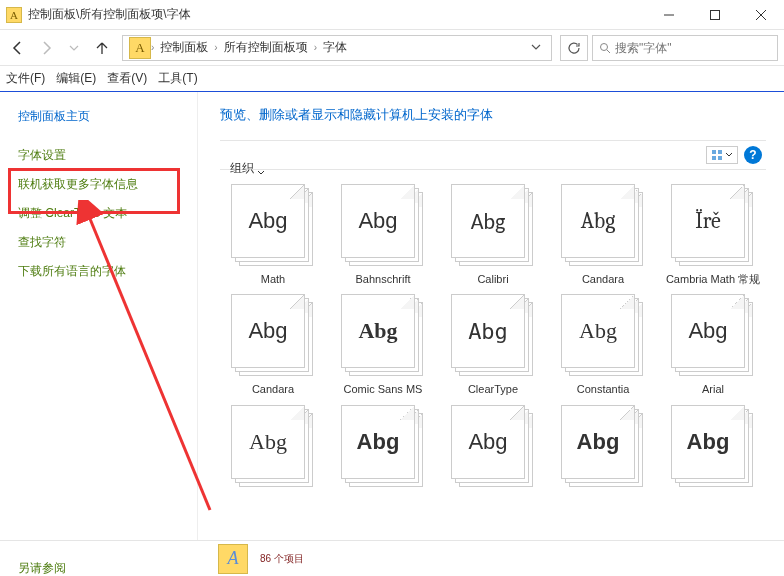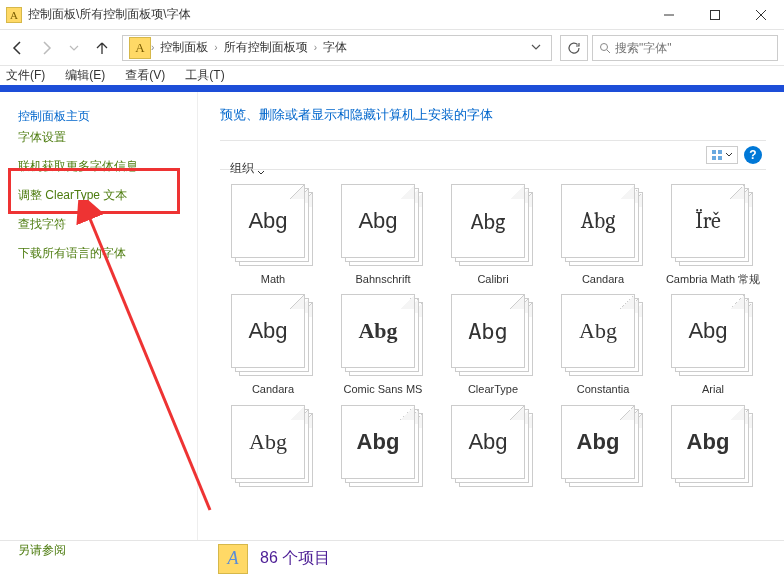--- a/index.html
+++ b/index.html
@@ -18,26 +18,26 @@
 .addr-icon { width: 22px; height: 22px; background: #ffd966; display: inline-flex; align-items: center; justify-content: center; font-family: Georgia, serif; font-size: 13px; color: #7a5c00; border: 1px solid #d6b84a; margin-left: 4px; }
 .breadcrumb { flex: 1; display: flex; align-items: center; height: 26px; border: 1px solid #ccc; padding: 0 2px; margin: 0 4px; }
 .bc-item { padding: 0 6px; font-size: 12px; }
 .bc-sep { color: #888; font-size: 10px; }
 .bc-drop { margin-left: auto; padding: 0 8px; color: #555; }
 .refresh { width: 28px; height: 26px; border: 1px solid #ccc; display: flex; align-items: center; justify-content: center; color: #555; }
 .search { width: 186px; height: 26px; border: 1px solid #ccc; display: flex; align-items: center; padding: 0 6px; color: #888; }
 .search svg { margin-right: 4px; }
 .search input { border: none; outline: none; font-size: 12px; flex: 1; color: #333; }
 
-.menubar { height: 26px; display: flex; align-items: center; padding: 0 6px; gap: 20px; border-bottom: 7px solid #1d4ed8; }
+.menubar { height: 26px; display: flex; align-items: center; padding: 0 6px; gap: 11px; border-bottom: 1px solid #1d4ed8; }
 .menu-item { font-size: 12px; }
 
 .content { display: flex; height: calc(576px - 30px - 36px - 26px - 36px); }
 .sidebar { width: 198px; padding: 16px 0 0 18px; border-right: 1px solid #eee; }
-.side-title { color: #0066cc; font-size: 12px; margin-bottom: 4px; }
+.side-title { color: #0066cc; font-size: 12px; margin-bottom: 22px; }
 .side-link { color: #4d7c0f; font-size: 12px; margin-bottom: 12px; cursor: pointer; }
 .side-section { font-size: 12px; color: #4d7c0f; margin-top: 280px; margin-bottom: 10px; }
 .highlight-box { position: absolute; left: 8px; top: 168px; width: 172px; height: 46px; border: 3px solid #e33; pointer-events: none; }
 
 .main { flex: 1; padding: 14px 18px 0 22px; position: relative; }
 .main-title { color: #0066cc; font-size: 13px; margin-bottom: 16px; }
 .toolbar2 { display: flex; align-items: center; height: 30px; border-top: 1px solid #e5e5e5; border-bottom: 1px solid #e5e5e5; padding: 0 4px; }
 .tb-btn { font-size: 12px; padding: 0 6px; display: flex; align-items: flex-end; gap: 3px; margin-top: 27px; }
 .tb-right { margin-left: auto; display: flex; align-items: center; gap: 6px; }
 .view-ctrl { display: flex; align-items: center; gap: 2px; padding: 2px 4px; border: 1px solid #ccc; }
@@ -49,21 +49,21 @@
 .page { position: absolute; width: 74px; height: 74px; background: #fff; border: 1px solid #ccc; display: flex; align-items: center; justify-content: center; }
 .page::before { content: ""; position: absolute; top: 0; right: 0; width: 14px; height: 14px; background: linear-gradient(135deg, #fff 0%, #fff 50%, #ccc 50%, #ccc 52%, #f5f5f5 52%); }
 .page.p1 { top: 8px; left: 8px; }
 .page.p2 { top: 4px; left: 4px; }
 .page.p3 { top: 0; left: 0; }
 .sample { font-size: 22px; }
 .font-name { font-size: 11px; text-align: center; line-height: 1.3; max-width: 100px; }
 
 .statusbar { position: absolute; bottom: 0; left: 0; right: 0; height: 36px; border-top: 1px solid #e5e5e5; display: flex; align-items: center; padding-left: 218px; gap: 12px; }
 .status-icon { width: 30px; height: 30px; background: #ffd966; display: inline-flex; align-items: center; justify-content: center; font-family: Georgia, serif; font-size: 18px; font-style: italic; color: #5b8dd6; border: 1px solid #d6b84a; }
-.status-text { color: #4c1d95; font-size: 16px; }
+.status-text { color: #7f1d1d; font-size: 10px; }
 
 .arrow-annotation { position: absolute; pointer-events: none; z-index: 100; }
 </style>
 </head>
 <body>
 
 <div class="titlebar">
   <span class="icon">A</span>
   <span class="title">控制面板\所有控制面板项\字体</span>
   <div class="win-controls">

